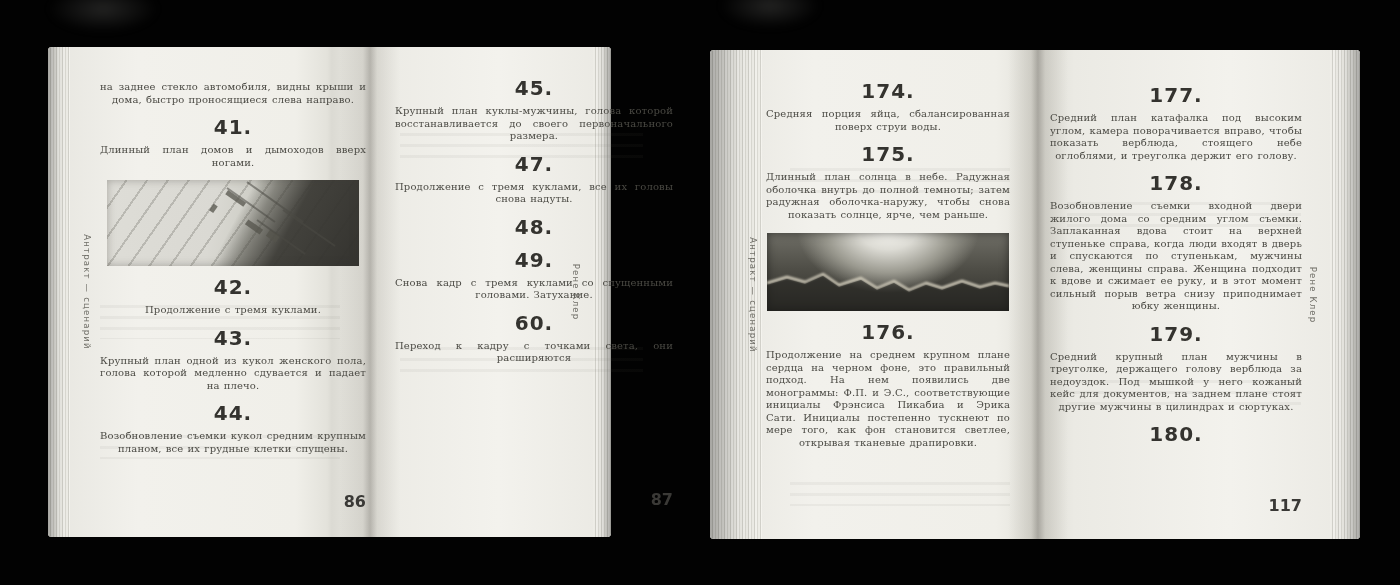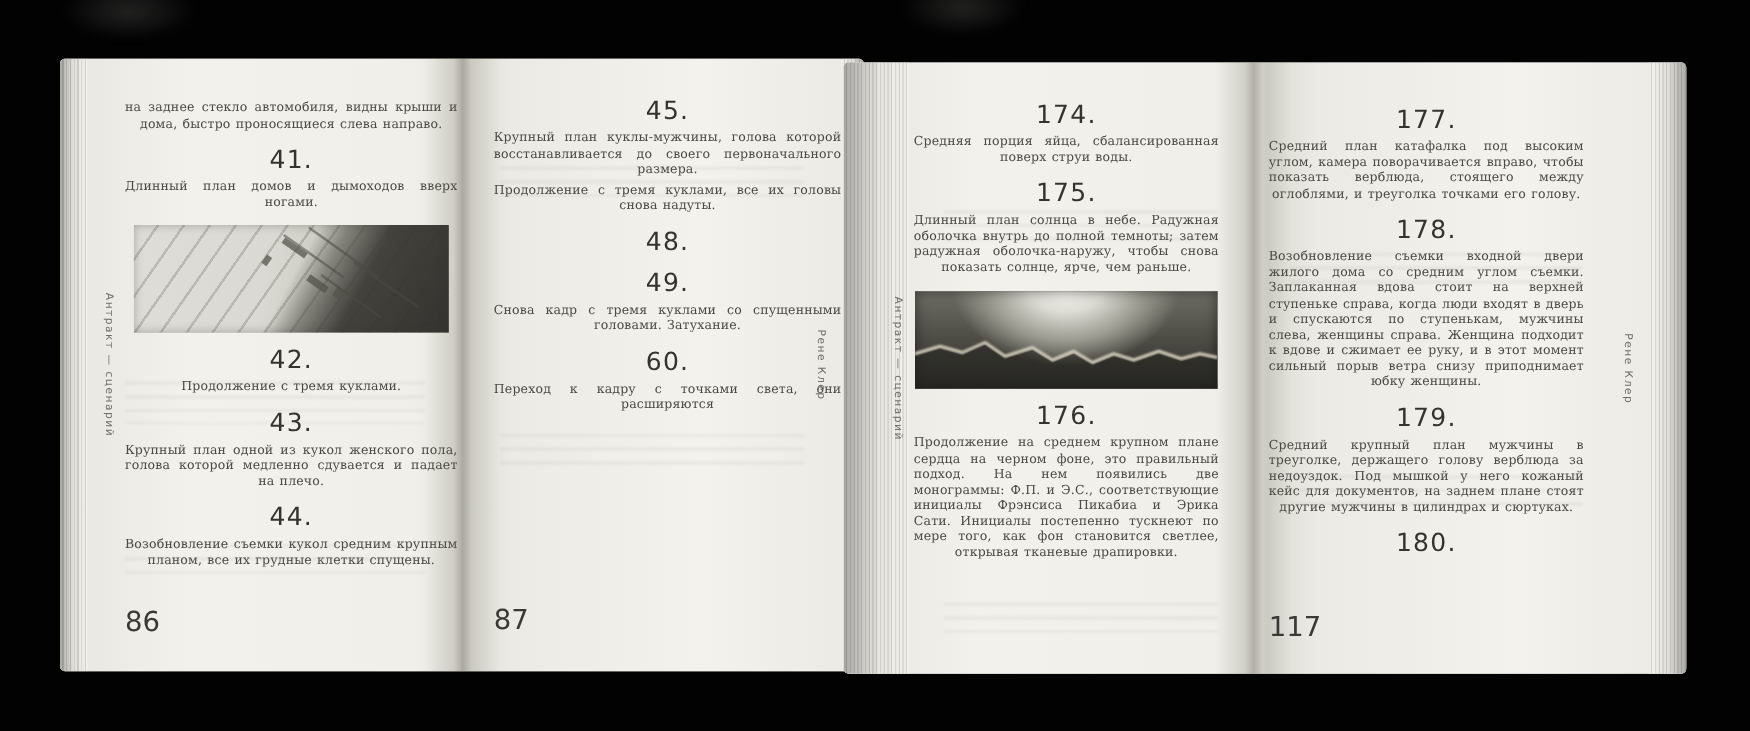--- a/index.html
+++ b/index.html
@@ -27,29 +27,29 @@
     background:
       linear-gradient(270deg, rgba(0,0,0,.30), rgba(0,0,0,.05) 55%, rgba(0,0,0,0)),
       repeating-linear-gradient(90deg, #efeee8 0 2px, #d2d1ca 2px 3px, #f4f3ee 3px 5px, #dcdbd4 5px 6px);
   }
   .gutter { position:absolute; top:0; bottom:0; width:60px;
     background:linear-gradient(90deg, rgba(70,65,55,0), rgba(95,90,78,.16) 38%, rgba(55,50,42,.30) 50%, rgba(95,90,78,.14) 62%, rgba(70,65,55,0));
   }
   .page { position:absolute; top:0; bottom:0; }
   .content { position:absolute; }
   .shot-number {
-    font-family:"DejaVu Sans", sans-serif; font-weight:normal; font-size:20px;
+    font-family:"DejaVu Sans", sans-serif; font-weight:bold; font-size:20px;
     letter-spacing:1px; color:#34332f; text-align:center; margin:9px 0 5px 0;
   }
   .para {
     font-size:10px; line-height:12.5px; color:#4b4a44; margin:4px 0;
     text-align:justify; text-align-last:center; letter-spacing:.15px; word-spacing:.8px;
   }
-  .page-number { position:absolute; text-align:left;
-    font-family:"DejaVu Sans", sans-serif; font-weight:normal; font-size:22px; color:#3a3936;
+  .page-number { position:absolute; text-align:right;
+    font-family:"DejaVu Sans", sans-serif; font-weight:bold; font-size:16px; color:#3a3936;
   }
   .margin-label { position:absolute; top:50%; transform:translateY(-50%);
     writing-mode:vertical-rl; font-family:"DejaVu Sans", sans-serif; font-size:8.5px;
     letter-spacing:1.2px; color:#6f6e67; white-space:nowrap;
   }
   .photo { position:relative; overflow:hidden; }
   .photo-rooftops { width:252px; height:86px; margin:11px auto 6px auto;
     background:
       linear-gradient(118deg, rgba(0,0,0,0) 50%, rgba(78,77,70,.55) 58%, rgba(56,55,50,.92) 70%, rgba(48,47,43,.97) 100%),
       repeating-linear-gradient(125deg, rgba(95,94,86,0) 0 15px, rgba(95,94,86,.28) 15px 17px),
@@ -61,35 +61,35 @@
       radial-gradient(120px 85px at 50% -6%, #faf9f4 0%, #dddcd5 25%, #9b9a90 52%, rgba(74,73,67,0) 76%),
       linear-gradient(180deg,#6f6e66 0%,#4d4c45 48%,#2e2d29 100%);
     box-shadow: inset 0 0 10px rgba(0,0,0,.5);
   }
   .photo svg { position:absolute; inset:0; }
   .bleed { position:absolute; left:10%; width:80%; opacity:.55; filter:blur(.7px);
     background:repeating-linear-gradient(180deg, rgba(104,103,95,.12) 0 3px, rgba(0,0,0,0) 3px 11px);
   }
 
   
-  #book0 { left:48px; top:47px; width:643px; height:490px; }
+  #book0 { left:48px; top:47px; width:563px; height:490px; }
   #book0 .edge-left  { width:22px; }
   #book0 .edge-right { width:18px; }
   #book0 .gutter { left:292px; }
   #book0 .page-left  { left:22px;  width:300px; }
   #book0 .page-right { left:322px; width:303px; }
   #book0 .page-left .content  { left:30px; width:266px; top:30px; }
   #book0 .page-right .content { left:25px; width:278px; top:20px; }
   #book0 .page-left .page-number  { left:30px; width:266px; bottom:26px; }
   #book0 .page-right .page-number { left:25px; width:278px; bottom:28px; }
   #book0 .spine-label  { left:34px; }
   #book0 .author-label { right:30px; }
 
   
-  #book1 { left:675px; top:50px; width:650px; height:489px;padding-left:24px; }
+  #book1 { left:710px; top:50px; width:650px; height:489px; }
   #book1 .edge-left  { width:52px; }
   #book1 .edge-right { width:30px; }
   #book1 .gutter { left:298px; }
   #book1 .page-left  { left:52px;  width:276px; }
   #book1 .page-right { left:328px; width:292px; }
   #book1 .page-left .content  { left:4px;  width:244px; top:20px; }
   #book1 .page-right .content { left:12px; width:252px; top:24px; }
   #book1 .page-left .page-number  { left:4px;  width:244px; bottom:28px; }
   #book1 .page-right .page-number { left:12px; width:252px; bottom:24px; }
   #book1 .spine-label  { left:38px; }
@@ -139,20 +139,21 @@
           <p class="para">Возобновление съемки кукол средним крупным планом, все их грудные клетки спущены.</p>
         </div>
       <div class="page-number">86</div>
     </div>
     <div class="page page-right">
       <div class="bleed" style="top:86px; height:26px;"></div>
       <div class="bleed" style="top:300px; height:30px;"></div>
       <div class="content">
           <div class="shot-number">45.</div>
           <p class="para">Крупный план куклы-мужчины, голова которой восстанавливается до своего первоначального размера.</p>
+          <div class="shot-number">47.</div>
           <p class="para">Продолжение с тремя куклами, все их головы снова надуты.</p>
           <div class="shot-number">48.</div>
           <div class="shot-number">49.</div>
           <p class="para">Снова кадр с тремя куклами со спущенными головами. Затухание.</p>
           <div class="shot-number">60.</div>
           <p class="para">Переход к кадру с точками света, они расширяются</p>
         </div>
       <div class="page-number">87</div>
     </div>
 
@@ -187,21 +188,21 @@
 </div>
           <div class="shot-number">176.</div>
           <p class="para">Продолжение на среднем крупном плане сердца на черном фоне, это правильный подход. На нем появились две монограммы: Ф.П. и Э.С., соответствующие инициалы Фрэнсиса Пикабиа и Эрика Сати. Инициалы постепенно тускнеют по мере того, как фон становится светлее, открывая тканевые драпировки.</p>
         </div>
     </div>
     <div class="page page-right">
       <div class="bleed" style="top:152px; height:26px;"></div>
       <div class="bleed" style="top:330px; height:30px;"></div>
       <div class="content">
           <div class="shot-number">177.</div>
-          <p class="para">Средний план катафалка под высоким углом, камера поворачивается вправо, чтобы показать верблюда, стоящего между оглоблями, и треуголка точками его голову.</p>
+          <p class="para">Средний план катафалка под высоким углом, камера поворачивается вправо, чтобы показать верблюда, стоящего небе оглоблями, и треуголка держит его голову.</p>
           <div class="shot-number">178.</div>
           <p class="para">Возобновление съемки входной двери жилого дома со средним углом съемки. Заплаканная вдова стоит на верхней ступеньке справа, когда люди входят в дверь и спускаются по ступенькам, мужчины слева, женщины справа. Женщина подходит к вдове и сжимает ее руку, и в этот момент сильный порыв ветра снизу приподнимает юбку женщины.</p>
           <div class="shot-number">179.</div>
           <p class="para">Средний крупный план мужчины в треуголке, держащего голову верблюда за недоуздок. Под мышкой у него кожаный кейс для документов, на заднем плане стоят другие мужчины в цилиндрах и сюртуках.</p>
           <div class="shot-number">180.</div>
         </div>
       <div class="page-number">117</div>
     </div>
 
     <div class="margin-label spine-label">Антракт — сценарий</div>

